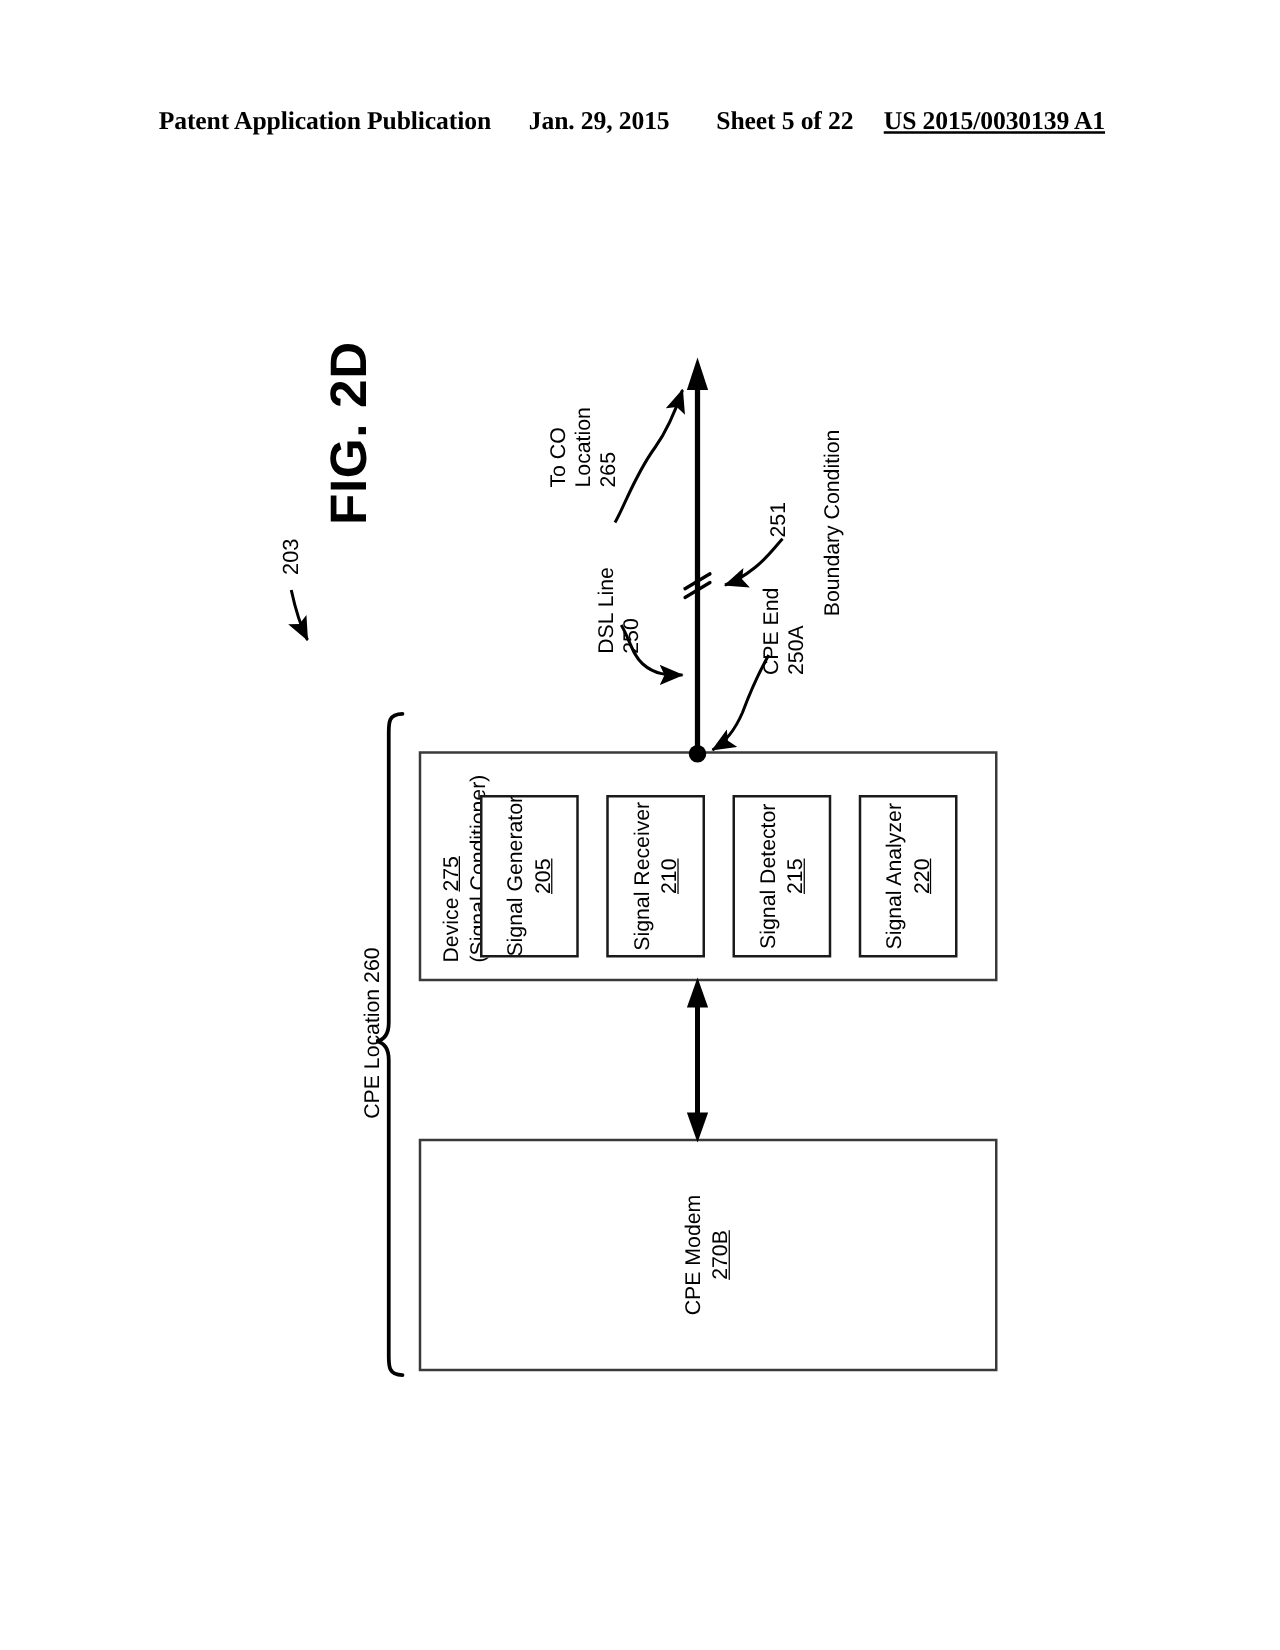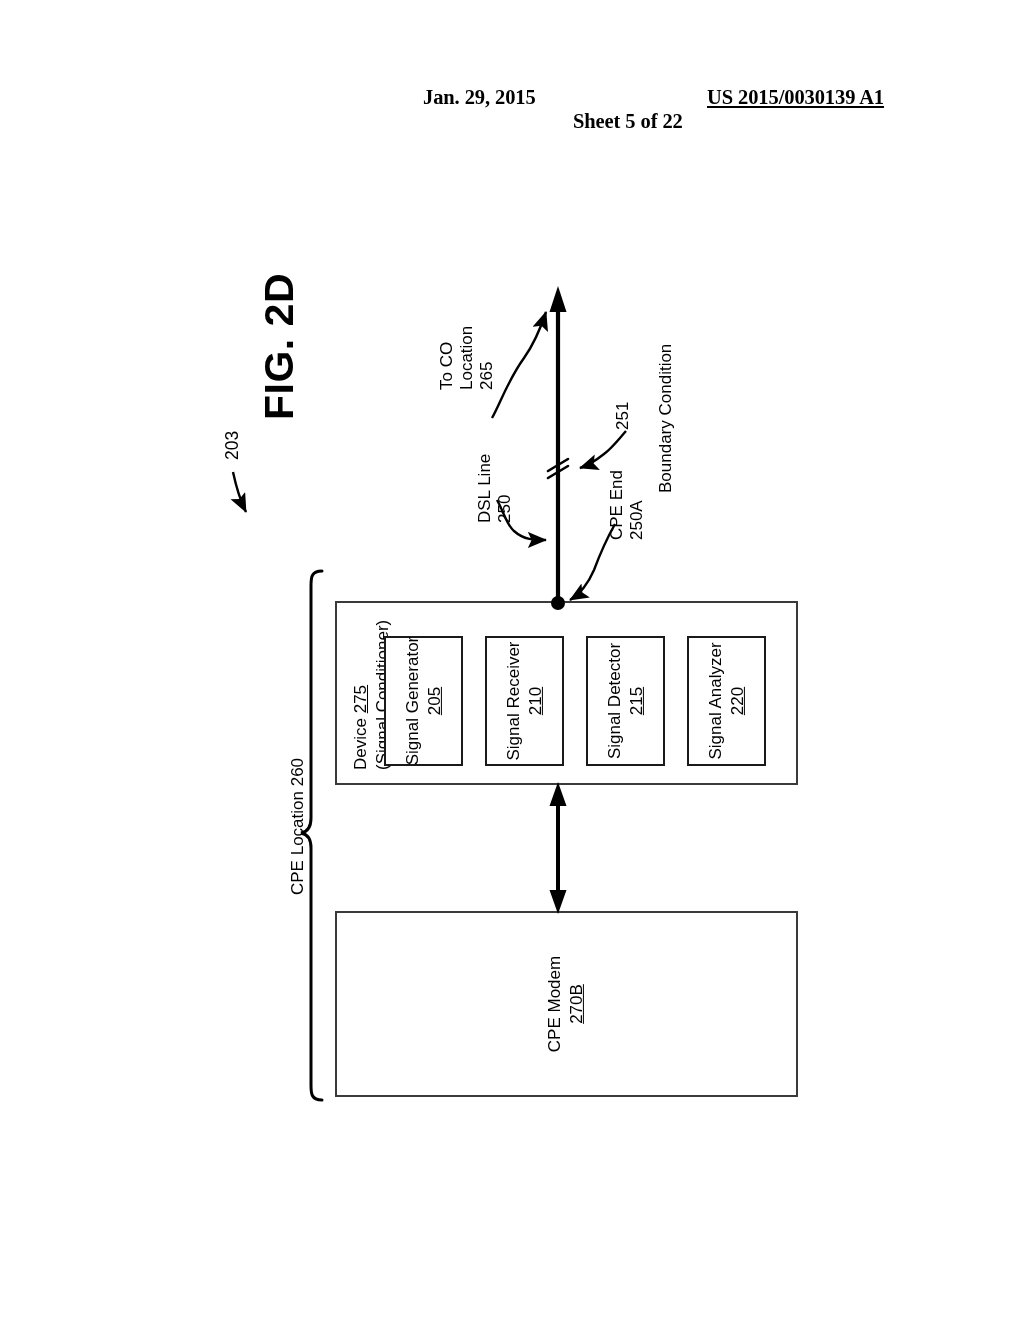--- a/index.html
+++ b/index.html
@@ -24,21 +24,21 @@
     width: 1024px;
     height: 32px;
     font-family: "Liberation Serif", serif;
     font-weight: bold;
     font-size: 20.5px;
     white-space: nowrap;
     letter-spacing: -0.1px;
   }
   #page-header .h-pub  { position: absolute; left: 127px; top: 0; }
   #page-header .h-date { position: absolute; left: 423px; top: 0; text-align: right; }
-  #page-header .h-sheet{ position: absolute; left: 573px; top: 0; margin-top: 24px; }
+  #page-header .h-sheet{ position: absolute; left: 573px; top: 0; }
   #page-header .h-num  { position: absolute; left: 707px; top: 0; text-decoration: underline; }
 
   
   #figure {
     position: absolute;
     left: 0;
     top: 0;
     width: 1024px;
     height: 1320px;
   }
@@ -152,20 +152,21 @@
     top: 0;
     width: 1024px;
     height: 1320px;
     pointer-events: none;
   }
 </style>
 </head>
 <body>
 
 <div id="page-header">
+  <span class="h-pub">Patent Application Publication</span>
   <span class="h-date">Jan. 29, 2015</span>
   <span class="h-sheet">Sheet 5 of 22</span>
   <span class="h-num">US 2015/0030139 A1</span>
 </div>
 
 <div id="figure">
 
   <div class="vtext" id="fig-title">FIG. 2D</div>
   <div class="vtext" id="fig-ref-203">203</div>
 

